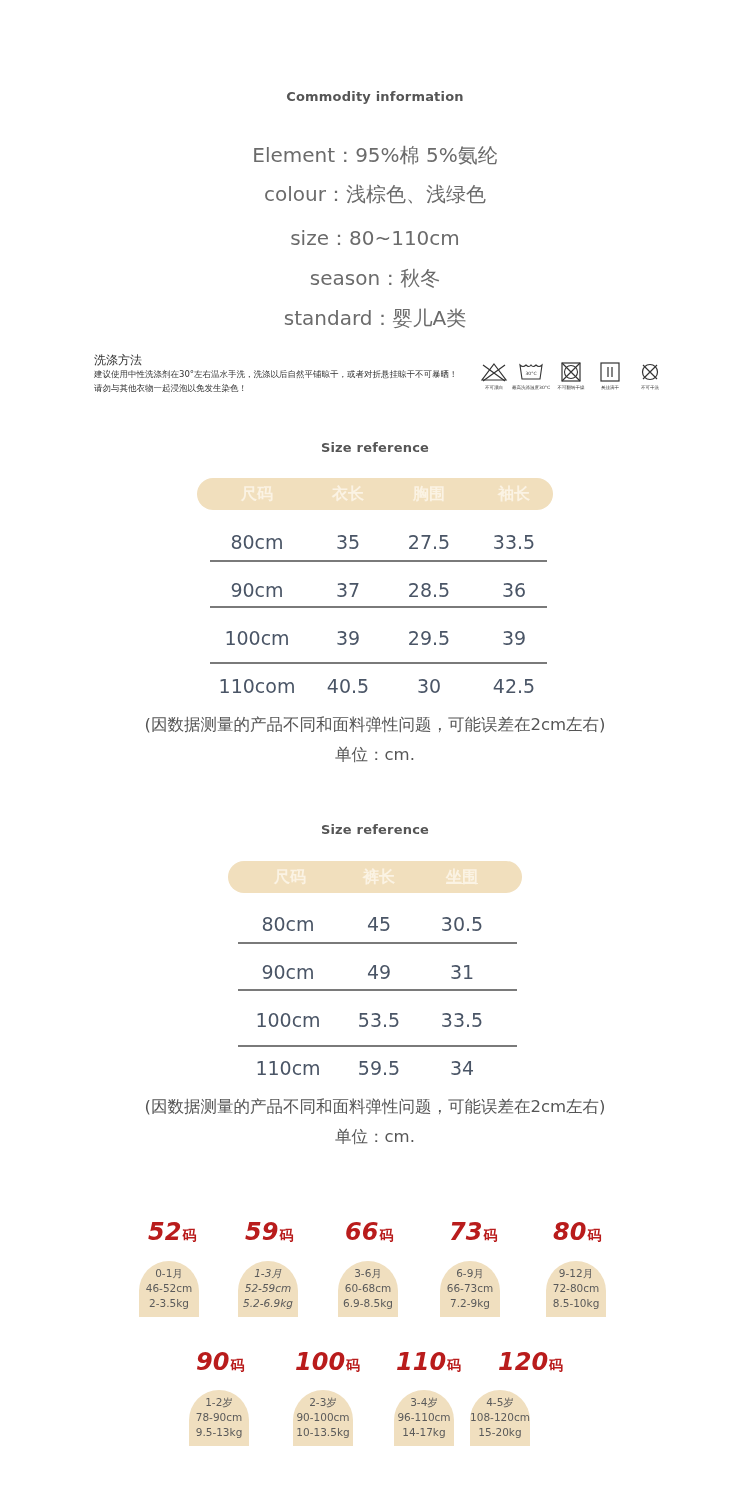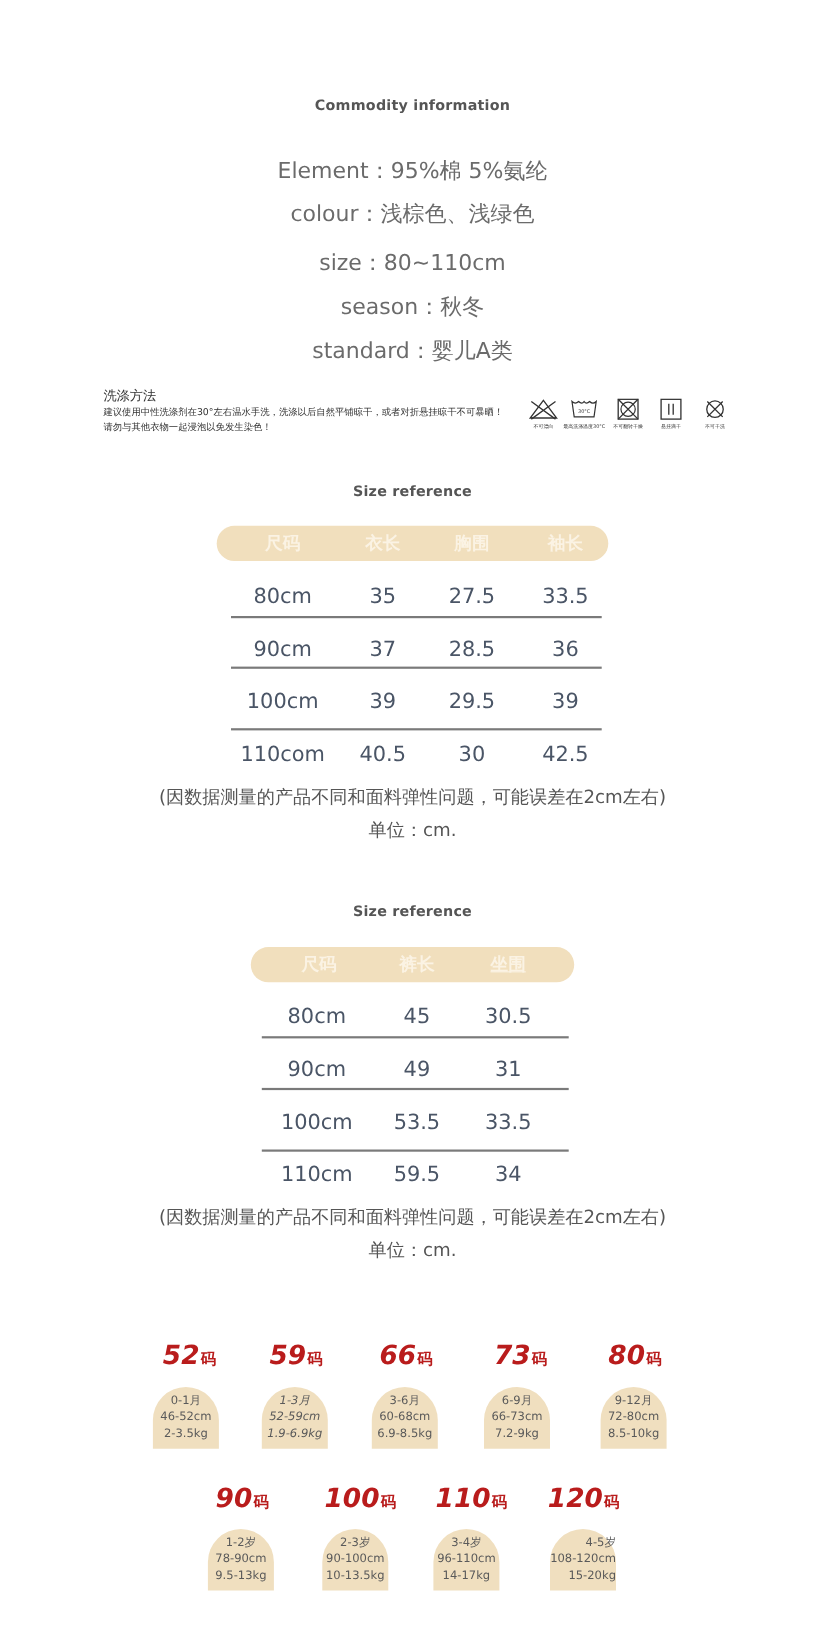--- a/index.html
+++ b/index.html
@@ -157,21 +157,21 @@
 <div class="badge" style="left:139px;top:1261px;">
   <div>0-1月</div>
   <div>46-52cm</div>
   <div>2-3.5kg</div>
 </div>
 
 <div class="big" style="left:245px;top:1218px;"><span>59</span><span class="ma">码</span></div>
 <div class="badge" style="left:238px;top:1261px;font-style:italic;">
   <div>1-3月</div>
   <div>52-59cm</div>
-  <div>1.9-6.9kg</div>
+  <div>5.2-6.9kg</div>
 </div>
 
 <div class="big" style="left:345px;top:1218px;"><span>66</span><span class="ma">码</span></div>
 <div class="badge" style="left:338px;top:1261px;">
   <div>3-6月</div>
   <div>60-68cm</div>
   <div>6.9-8.5kg</div>
 </div>
 
 <div class="big" style="left:449px;top:1218px;text-align:right;"><span>73</span><span class="ma">码</span></div>
@@ -203,17 +203,17 @@
 </div>
 
 <div class="big" style="left:396px;top:1348px;"><span>110</span><span class="ma">码</span></div>
 <div class="badge" style="left:394px;top:1390px;">
   <div>3-4岁</div>
   <div>96-110cm</div>
   <div>14-17kg</div>
 </div>
 
 <div class="big" style="left:498px;top:1348px;"><span>120</span><span class="ma">码</span></div>
-<div class="badge" style="left:500px;top:1390px;text-align:right;">
+<div class="badge" style="left:470px;top:1390px;">
   <div>4-5岁</div>
   <div>108-120cm</div>
   <div>15-20kg</div>
 </div>
 
 </body></html>

